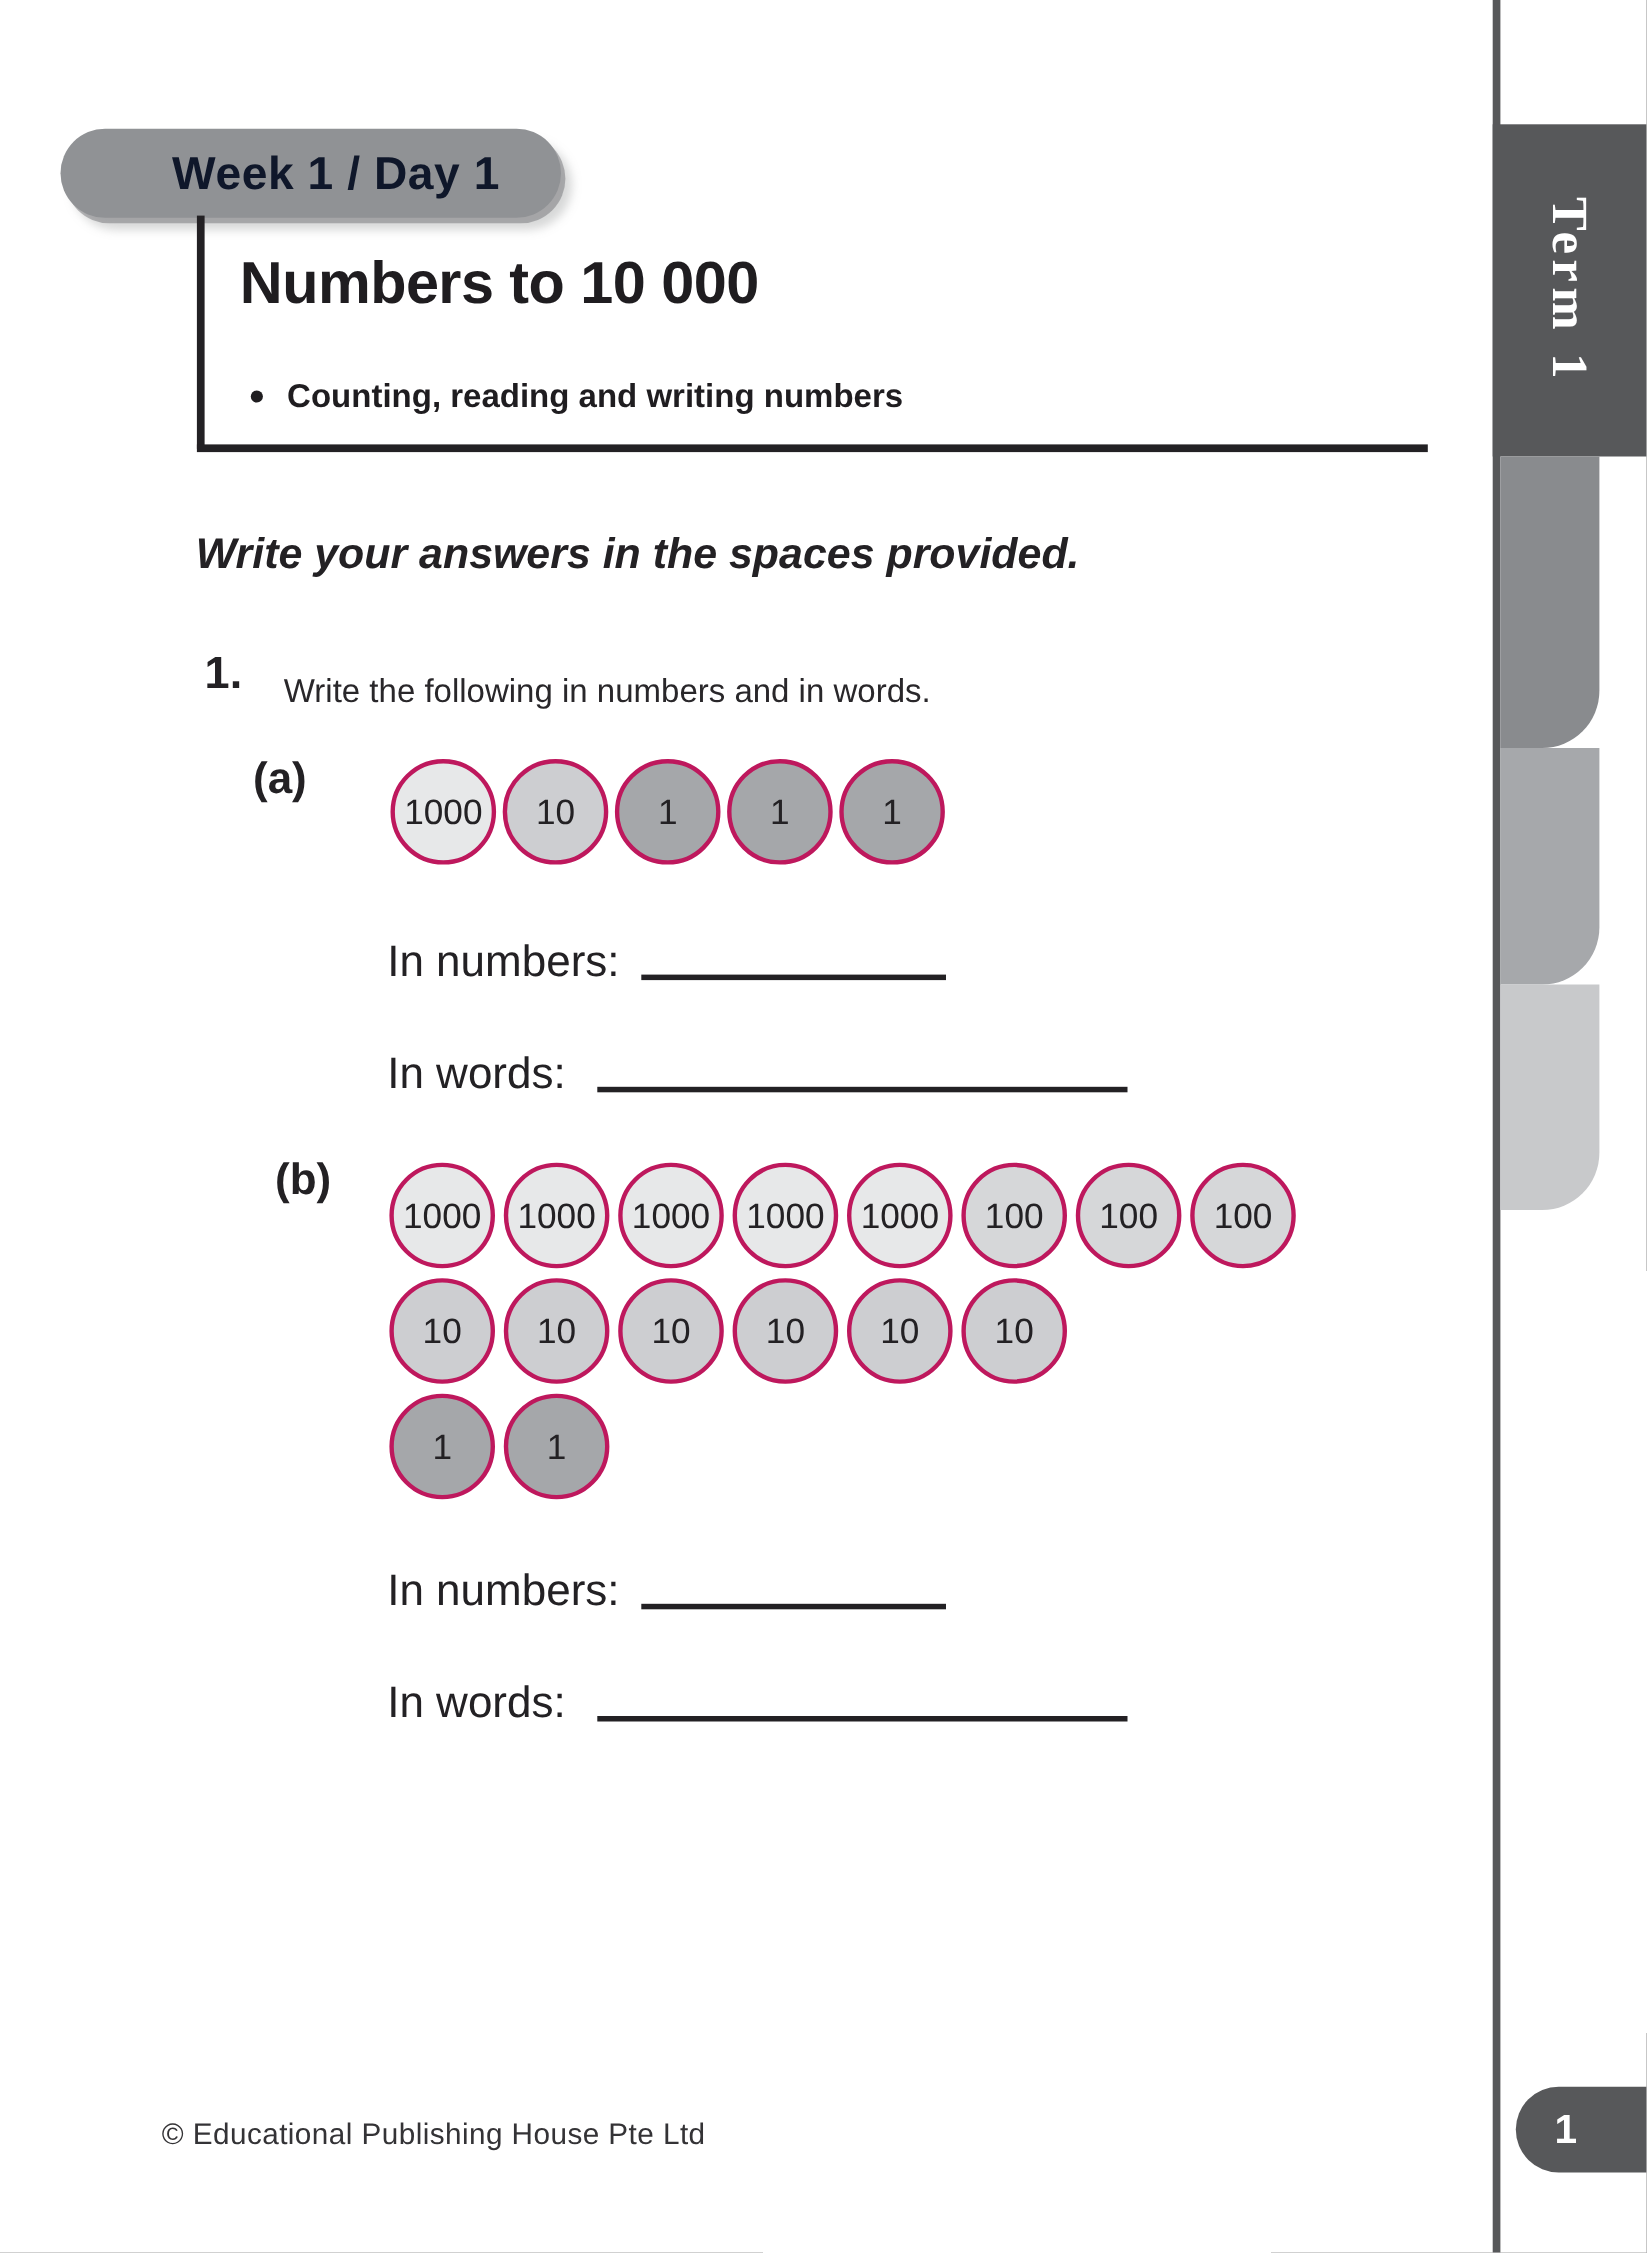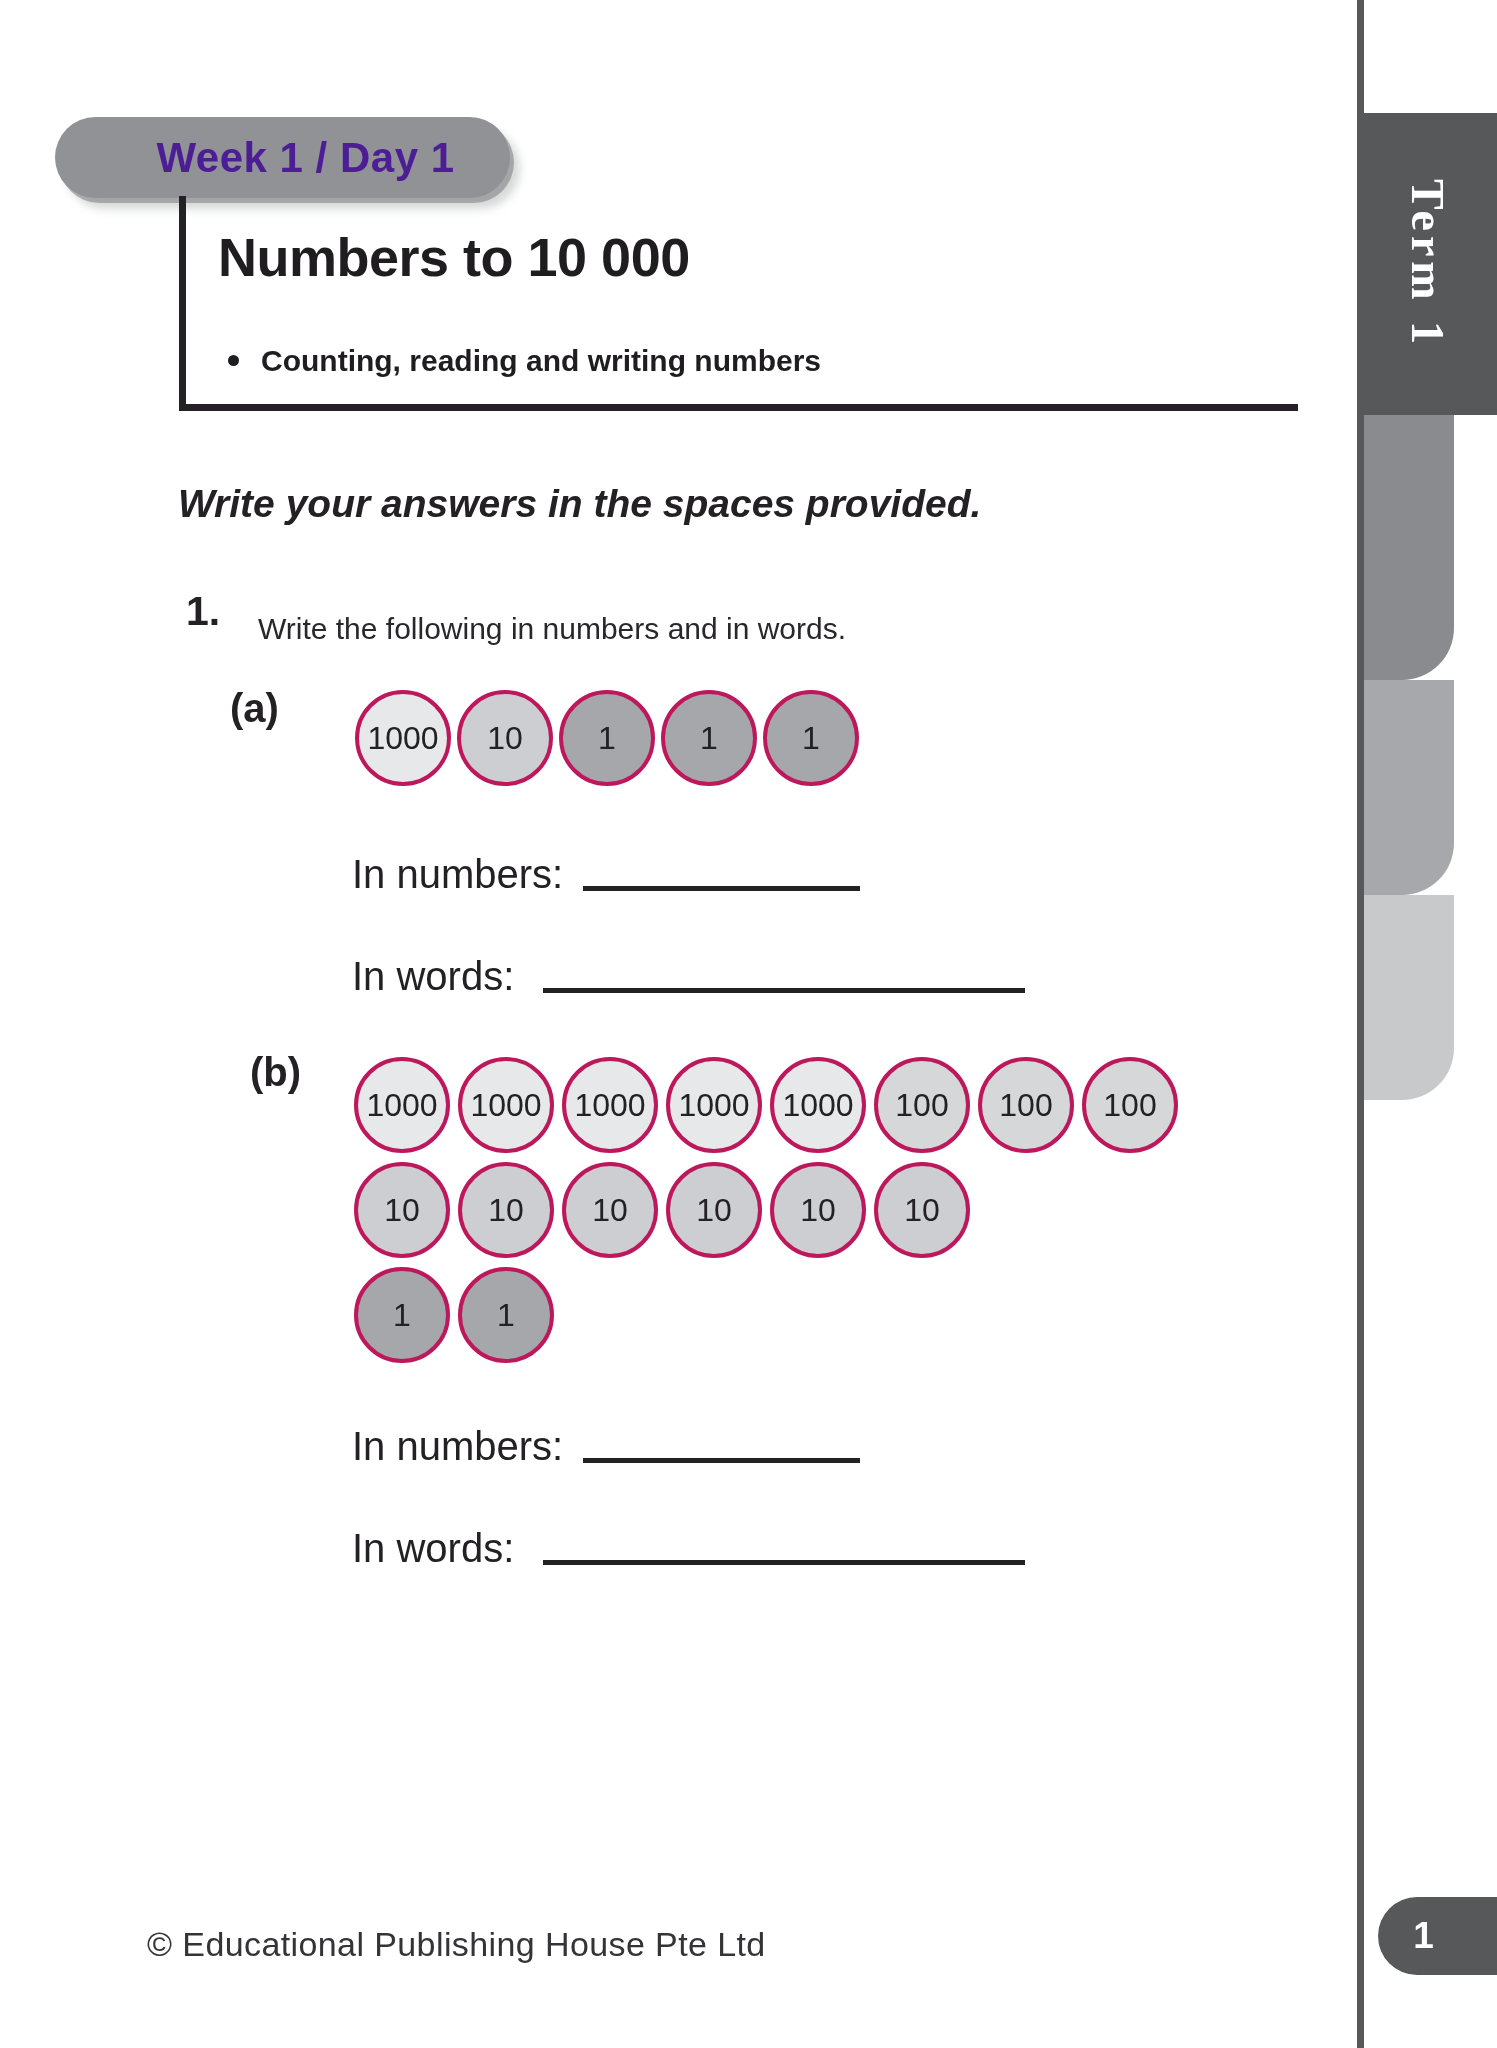--- a/index.html
+++ b/index.html
@@ -31,21 +31,21 @@
     display:flex; align-items:center; justify-content:center; padding-right:28px; box-sizing:border-box;
     color:#ffffff; font-size:37px; font-weight:bold;
   }
 
   
   .week-badge {
     left:55px; top:117px; width:455px; height:81px; background:#909295;
     border-radius:42px;
     box-shadow:4px 5px 0 rgba(104,105,108,0.45), 10px 11px 9px rgba(140,142,144,0.35);
     display:flex; align-items:center; justify-content:center; padding-left:46px; box-sizing:border-box;
-    color:#4c1d95; font-size:42px; font-weight:bold; letter-spacing:0.5px;
+    color:#0f172a; font-size:42px; font-weight:bold; letter-spacing:0.5px;
   }
   .box-vline { left:179px; top:196px; width:7px; height:212px; background:#232124; }
   .box-hline { left:179px; top:404px; width:1119px; height:7px; background:#232124; }
   .doc-title { left:218px; top:226px; font-size:54px; font-weight:bold; color:#1f1d20; letter-spacing:-0.5px; }
   .bullets { left:228px; top:296px;margin-top:47px; }
   .bullet-item { display:flex; align-items:flex-start; height:44px; }
   .bullet-dot { width:11px; height:11px; border-radius:50%; background:#1f1d20; margin-top:12px; flex:0 0 auto; }
   .bullet-text { margin-left:22px; font-size:30px; font-weight:bold; color:#1f1d20; line-height:36px; }
 
   
@@ -78,21 +78,21 @@
   .a-in-words { top:954px; }
   .b-in-num   { top:1424px; }
   .b-in-words { top:1526px; }
   .ans-line { height:5px; background:#232124; }
   .a-line-num   { left:583px; top:886px;  width:277px; }
   .a-line-words { left:543px; top:988px;  width:482px; }
   .b-line-num   { left:583px; top:1458px; width:277px; }
   .b-line-words { left:543px; top:1560px; width:482px; }
 
   
-  .footer-text { left:147px; top:1925px; font-size:34px; letter-spacing:0.4px; color:#343336; }
+  .footer-text { left:147px; top:1925px; font-size:27px; letter-spacing:0.4px; color:#343336; }
 </style>
 </head>
 <body>
 
 <div class="page">
 
   <div class="abs side-line"></div>
   <div class="abs tab-term">
     <span>Term 1</span>
   </div>

